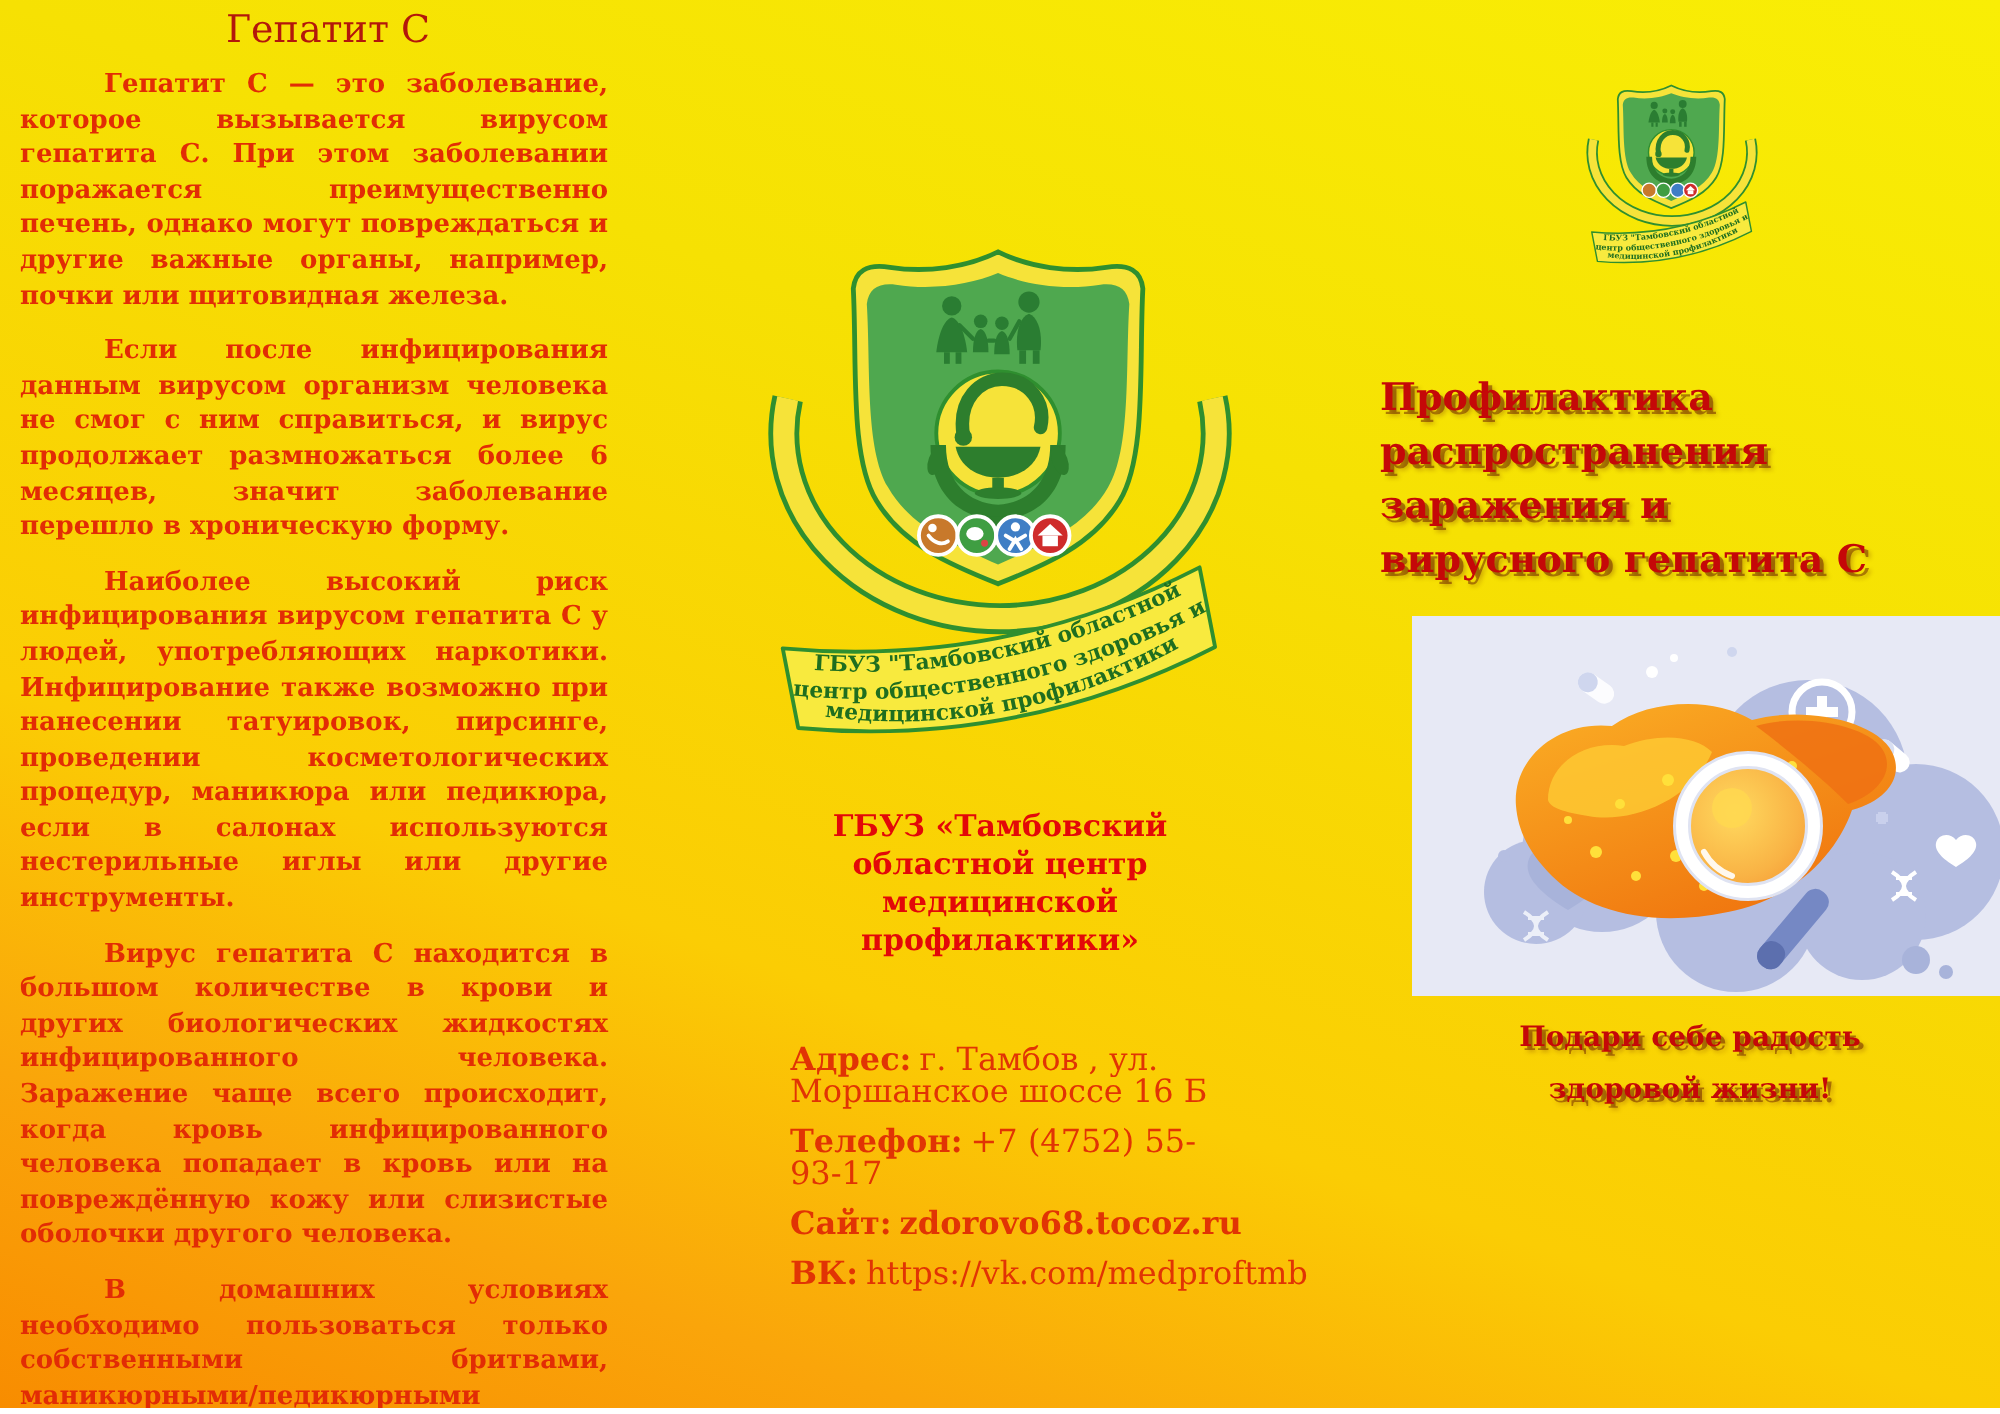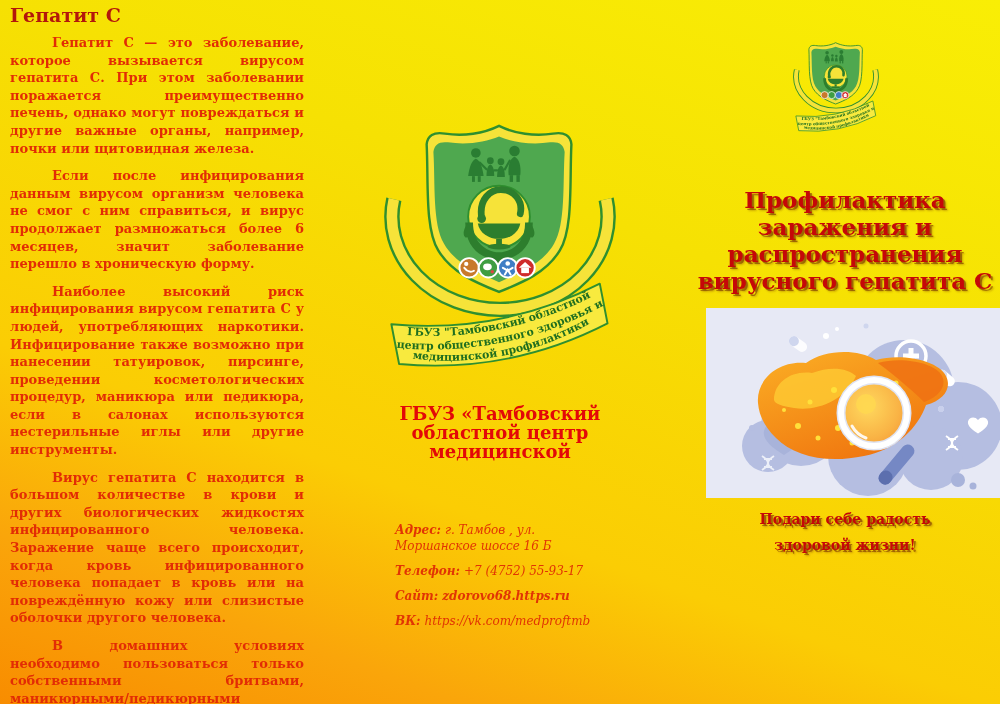--- a/index.html
+++ b/index.html
@@ -3,35 +3,35 @@
 <meta charset="utf-8">
 <style>
   html,body{margin:0;padding:0;}
   #canvas{
     position:relative;width:1000px;height:707px;overflow:hidden;
     background:linear-gradient(200deg,#f9ee05 0%,#f6e103 34%,#fbcd04 66%,#faa50a 84%,#f88c00 100%);
     font-family:"DejaVu Serif","Liberation Serif",serif;
   }
   
   .col-left{position:absolute;left:10px;top:4px;width:308px;}
-  .ttl-left{margin:0 0 8px 0;text-align:left;font-size:19px;font-weight:bold;color:#b3170b;}
+  .ttl-left{margin:0 0 8px 0;text-align:center;font-size:19px;font-weight:normal;color:#b3170b;}
   .body-p{margin:0 14px 10px 0;text-align:justify;text-indent:42px;font-size:13px;line-height:17.6px;
           color:#e22c05;font-weight:bold;}
   
   .logo-large{position:absolute;left:384px;top:124px;width:232px;height:249px;}
   .org-name{position:absolute;left:370px;top:404px;width:260px;text-align:center;
-            font-size:18px;font-weight:bold;line-height:19px;color:#e30808;}
+            font-size:15px;font-weight:bold;line-height:19px;color:#e30808;}
   .org-name span{display:block;}
-  .contacts{position:absolute;left:395px;top:522px;width:215px;font-size:12px;line-height:16px;color:#e13404;font-style:italic;}
+  .contacts{position:absolute;left:395px;top:522px;width:215px;font-size:16px;line-height:16px;color:#e13404;}
   .contact-row{margin:0 0 9px 0;}
   .contact-row b{margin-right:4px;}
   .val-bold{font-weight:bold;}
   
   .logo-small{position:absolute;left:793px;top:42px;width:86px;height:92px;}
-  .r-title{position:absolute;left:690px;top:186px;width:310px;text-align:center;font-size:23px;
+  .r-title{position:absolute;left:690px;top:186px;width:310px;text-align:left;font-size:19px;
            font-weight:bold;line-height:27px;color:#c50808;
            text-shadow:2px 2px 0 rgba(90,10,0,.45),3px 3px 2px rgba(90,10,0,.25);}
   .r-title span{display:block;}
   .pic-panel{position:absolute;left:706px;top:308px;width:294px;height:190px;background:#e7e9f5;}
   .slogan{position:absolute;left:690px;top:506px;width:310px;text-align:center;font-size:14px;
           font-weight:bold;line-height:26px;color:#c50808;
           text-shadow:2px 2px 0 rgba(90,10,0,.45),3px 3px 2px rgba(90,10,0,.25);}
   .slogan span{display:block;}
   .bottom-strip{position:absolute;left:0;bottom:0;width:100%;height:3px;background:#ffffff;}
   svg{display:block;}
@@ -126,26 +126,27 @@
       <text font-size="11.3" font-weight="bold" fill="#1f6e1f">
         <textPath href="#lg-tp3" startOffset="50%" text-anchor="middle">медицинской профилактики"</textPath>
       </text>
     </g>
   </svg>
 
   <div class="org-name">
     <span>ГБУЗ «Тамбовский</span>
     <span>областной центр</span>
     <span>медицинской</span>
+    <span>профилактики»</span>
   </div>
 
   <div class="contacts">
     <p class="contact-row"><b>Адрес:</b><span>г.  Тамбов , ул. Моршанское шоссе 16 Б</span></p>
     <p class="contact-row"><b>Телефон:</b><span>+7 (4752) 55-93-17</span></p>
-    <p class="contact-row"><b>Сайт:</b><span class="val-bold">zdorovo68.https.ru</span></p>
+    <p class="contact-row"><b>Сайт:</b><span class="val-bold">zdorovo68.tocoz.ru</span></p>
     <p class="contact-row"><b>ВК:</b><span>https://vk.com/medproftmb</span></p>
   </div>
 
   <svg class="logo-small" viewBox="0 0 240 258" xmlns="http://www.w3.org/2000/svg">
     <path d="M10,78 A112,96 0 1 0 230,78" fill="none" stroke="#2f8f2f" stroke-width="16"></path>
     <path d="M10,78 A112,96 0 1 0 230,78" fill="none" stroke="#f6e339" stroke-width="11"></path>
     <path d="M119,2 C103,10 82,13 63,10 C51,8 45,12 44,21 C46,60 42,108 56,131 C70,154 94,164 119,174 C144,164 168,154 182,131 C196,108 192,60 194,21 C193,12 187,8 175,10 C156,13 135,10 119,2 Z" fill="#f6e339" stroke="#2f8f2f" stroke-width="2.5"></path>
     <path d="M119,13 C105,19 85,22 66,19 C57,18 52,21 51,29 C53,62 50,104 62,124 C74,145 97,154 119,164 C141,154 164,145 176,124 C188,104 185,62 187,29 C186,21 181,18 172,19 C153,22 133,19 119,13 Z" fill="#4fa84f"></path>
     <g fill="#2a7d32">
       <circle cx="95" cy="30" r="5"></circle>
@@ -187,22 +188,22 @@
         <path id="sm-tp3" d="M28,226 Q120,255 214,224"></path>
       </defs>
       <text font-size="11.3" font-weight="bold" fill="#1f6e1f"><textPath href="#sm-tp1" startOffset="50%" text-anchor="middle">ГБУЗ "Тамбовский областной</textPath></text>
       <text font-size="11.3" font-weight="bold" fill="#1f6e1f"><textPath href="#sm-tp2" startOffset="50%" text-anchor="middle">центр общественного здоровья и</textPath></text>
       <text font-size="11.3" font-weight="bold" fill="#1f6e1f"><textPath href="#sm-tp3" startOffset="50%" text-anchor="middle">медицинской профилактики"</textPath></text>
     </g>
   </svg>
 
   <div class="r-title">
     <span>Профилактика</span>
+    <span>распространения</span>
     <span>заражения и</span>
-    <span>распространения</span>
     <span>вирусного гепатита С</span>
   </div>
 
   <div class="pic-panel">
     <svg width="294" height="190" viewBox="0 0 294 190" xmlns="http://www.w3.org/2000/svg">
       <defs>
         <linearGradient id="liverGrad" x1="0" y1="0" x2="0.6" y2="1">
           <stop offset="0" stop-color="#fbaf25"></stop>
             <stop offset="1" stop-color="#f0760f"></stop>
         </linearGradient>

